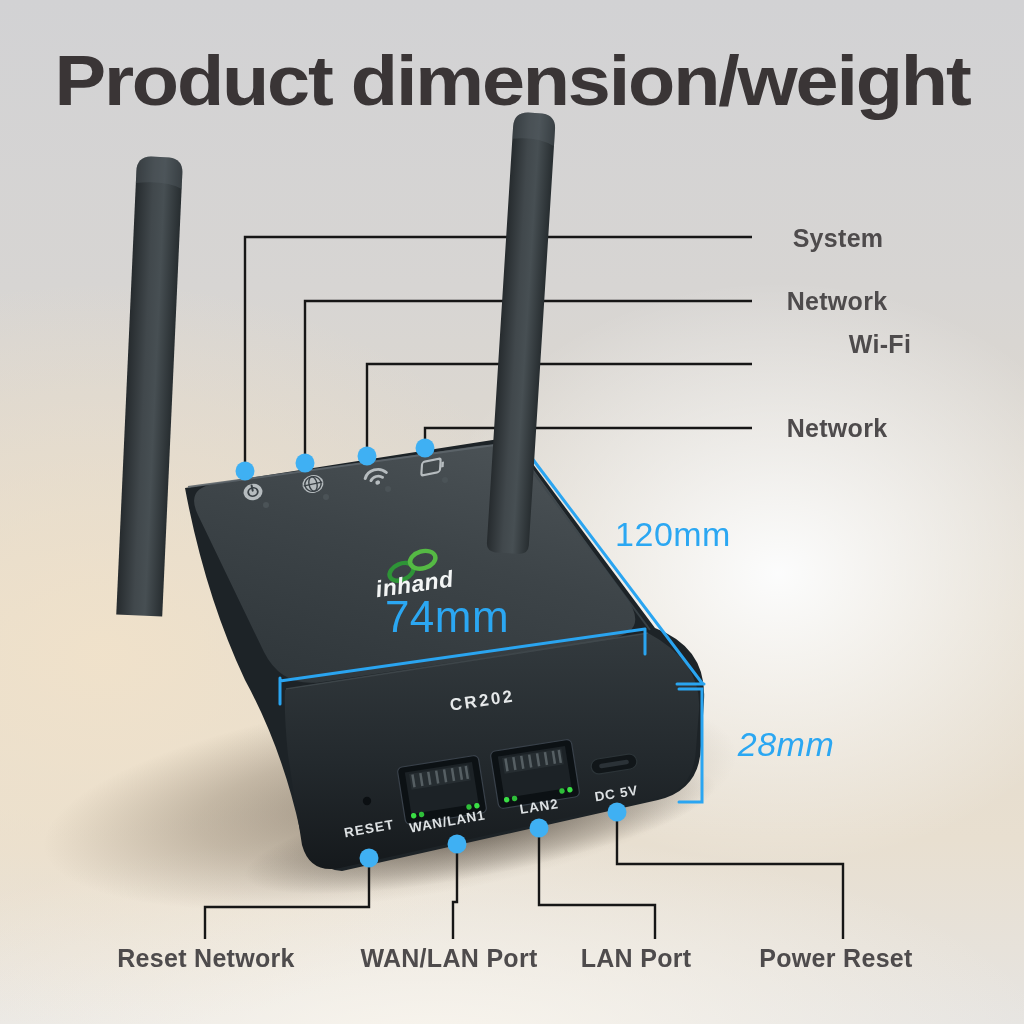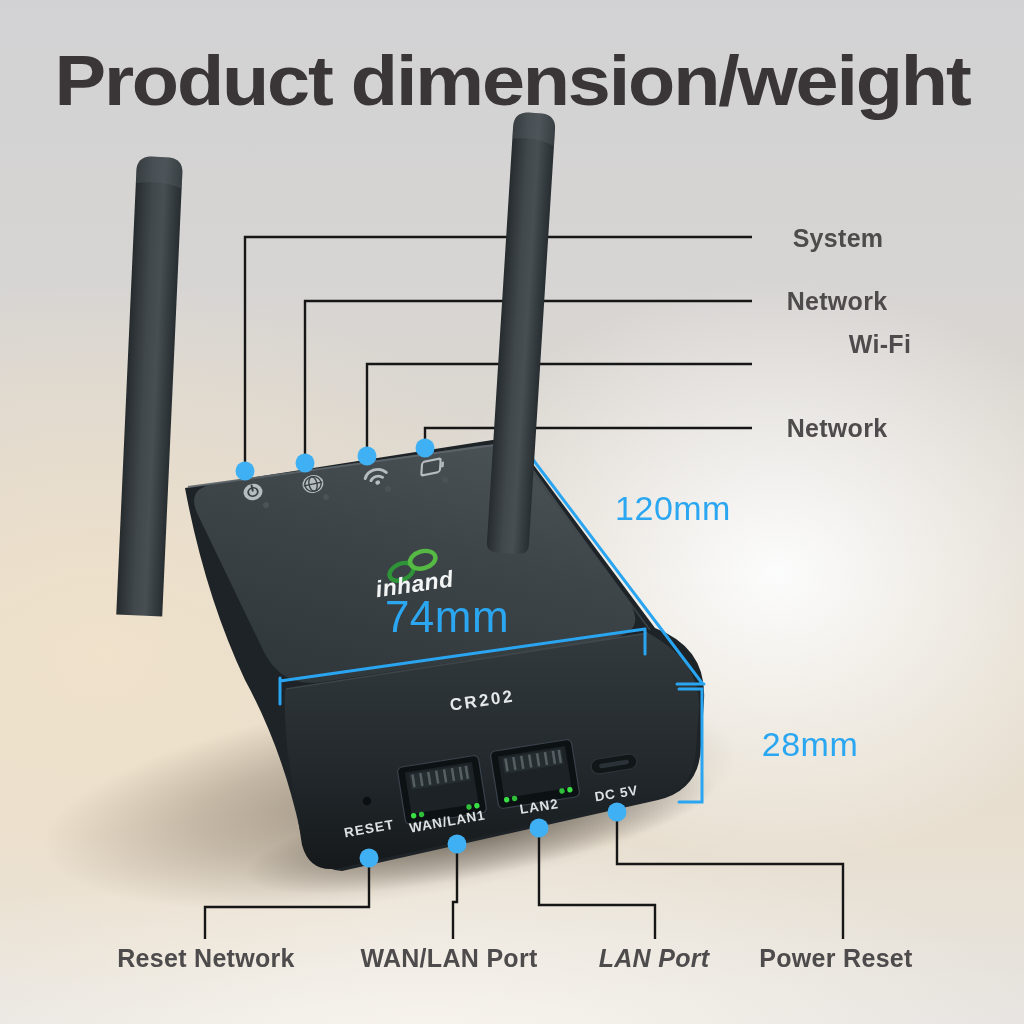--- a/index.html
+++ b/index.html
@@ -214,18 +214,18 @@
 
 <div class="abs title">Product dimension/weight</div>
 
 <div class="abs callout-label" style="left:838px;top:238px;">System</div>
 <div class="abs callout-label" style="left:837px;top:301px;">Network</div>
 <div class="abs callout-label" style="left:836px;top:344px;margin-left:44px;">Wi-Fi</div>
 <div class="abs callout-label" style="left:837px;top:428px;">Network</div>
 
 <div class="abs callout-label" style="left:206px;top:958px;">Reset Network</div>
 <div class="abs callout-label" style="left:449px;top:958px;text-align:center;">WAN/LAN Port</div>
-<div class="abs callout-label" style="left:654px;top:958px;font-style:italic;">LAN Port</div>
+<div class="abs callout-label" style="left:636px;top:958px;">LAN Port</div>
 <div class="abs callout-label" style="left:836px;top:958px;">Power Reset</div>
 
-<div class="abs dim-label" style="left:673px;top:508px;">120mm</div>
+<div class="abs dim-label" style="left:673px;top:534px;">120mm</div>
 <div class="abs dim-label" style="left:447px;top:617px;font-size:44px;">74mm</div>
-<div class="abs dim-label" style="left:810px;top:744px;">28mm</div>
+<div class="abs dim-label" style="left:786px;top:744px;font-style:italic;">28mm</div>
 
 </body></html>

